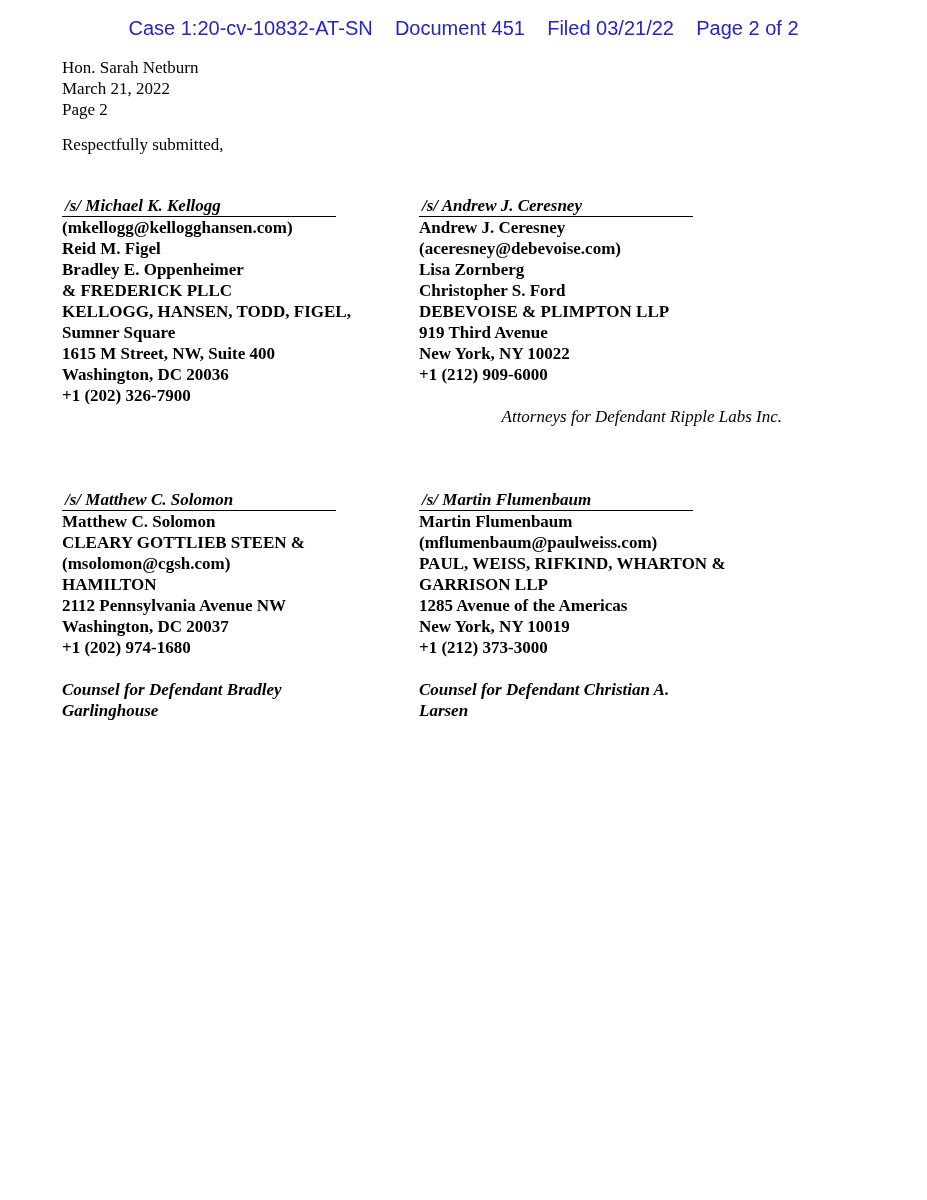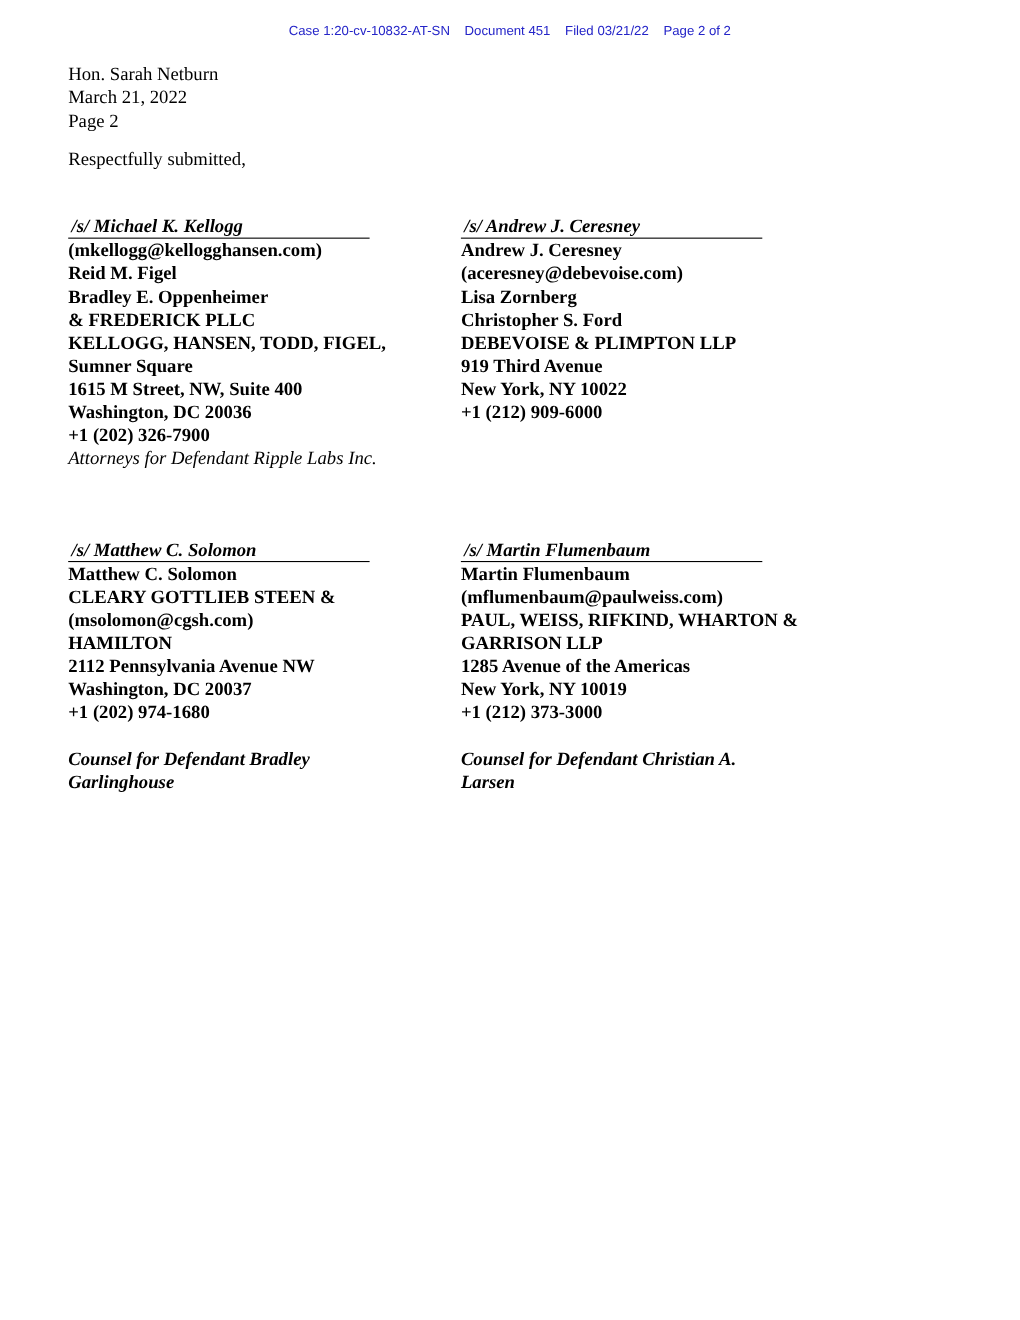--- a/index.html
+++ b/index.html
@@ -12,21 +12,21 @@
     font-family: "Liberation Serif", serif;
     font-size: 17px;
     line-height: 21px;
     color: #000000;
     overflow: hidden;
   }
   .case-header {
     padding-top: 19px;
     text-align: center;
     font-family: "Liberation Sans", sans-serif;
-    font-size: 12px;
+    font-size: 20px;
     line-height: 19px;
     white-space: pre;
   }
   .content {
     margin: 19px 145px 0 62px; 
   }
   .salutation div { white-space: pre; }
   .respectfully { margin-top: 14px; }
   .sig-rows { }
   .sig-row {
@@ -38,21 +38,21 @@
   .col-right { flex: 1; }
   .sig-line {
     width: 274px;
     border-bottom: 1px solid #000000;
     font-style: italic;
     padding-left: 3px;
     white-space: nowrap;
   }
   .sig-block div { white-space: nowrap; font-weight: bold; }
   .row-caption {
-    text-align: left;
+    text-align: right;
     font-style: italic;
   }
   .col-caption {
     margin-top: 21px;
     font-style: italic;
   }
 </style>
 </head>
 <body>
 

